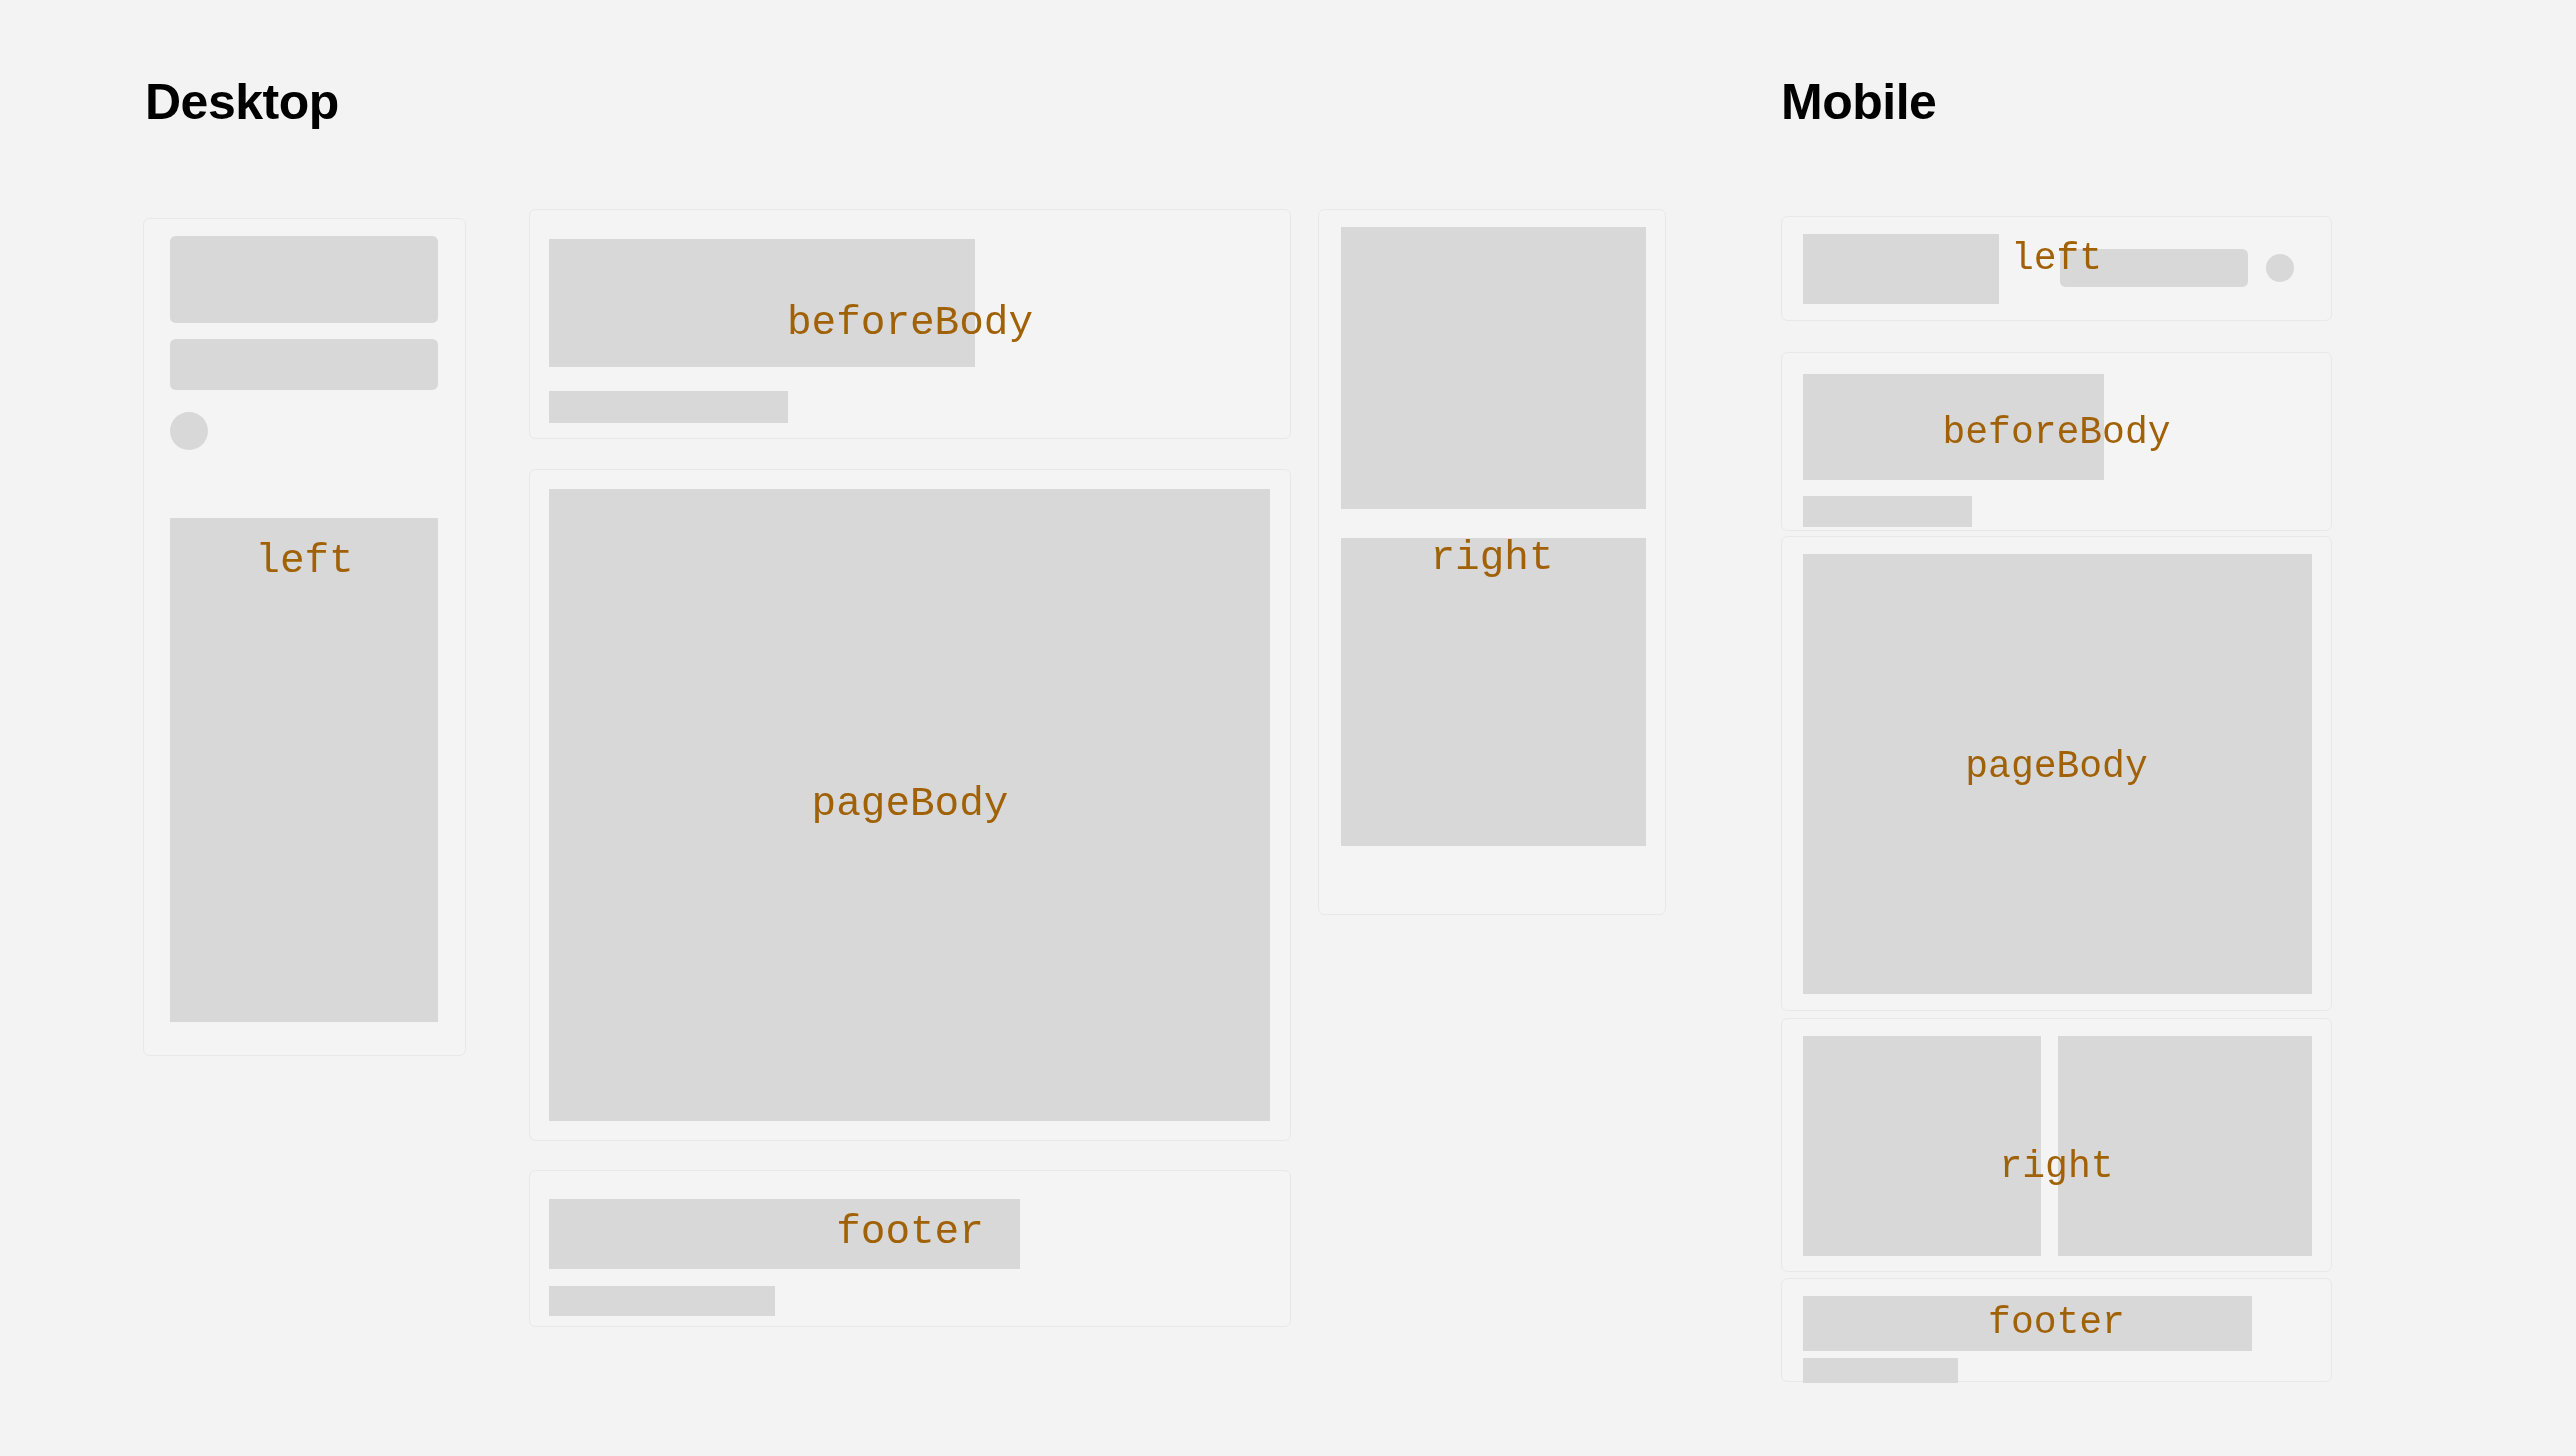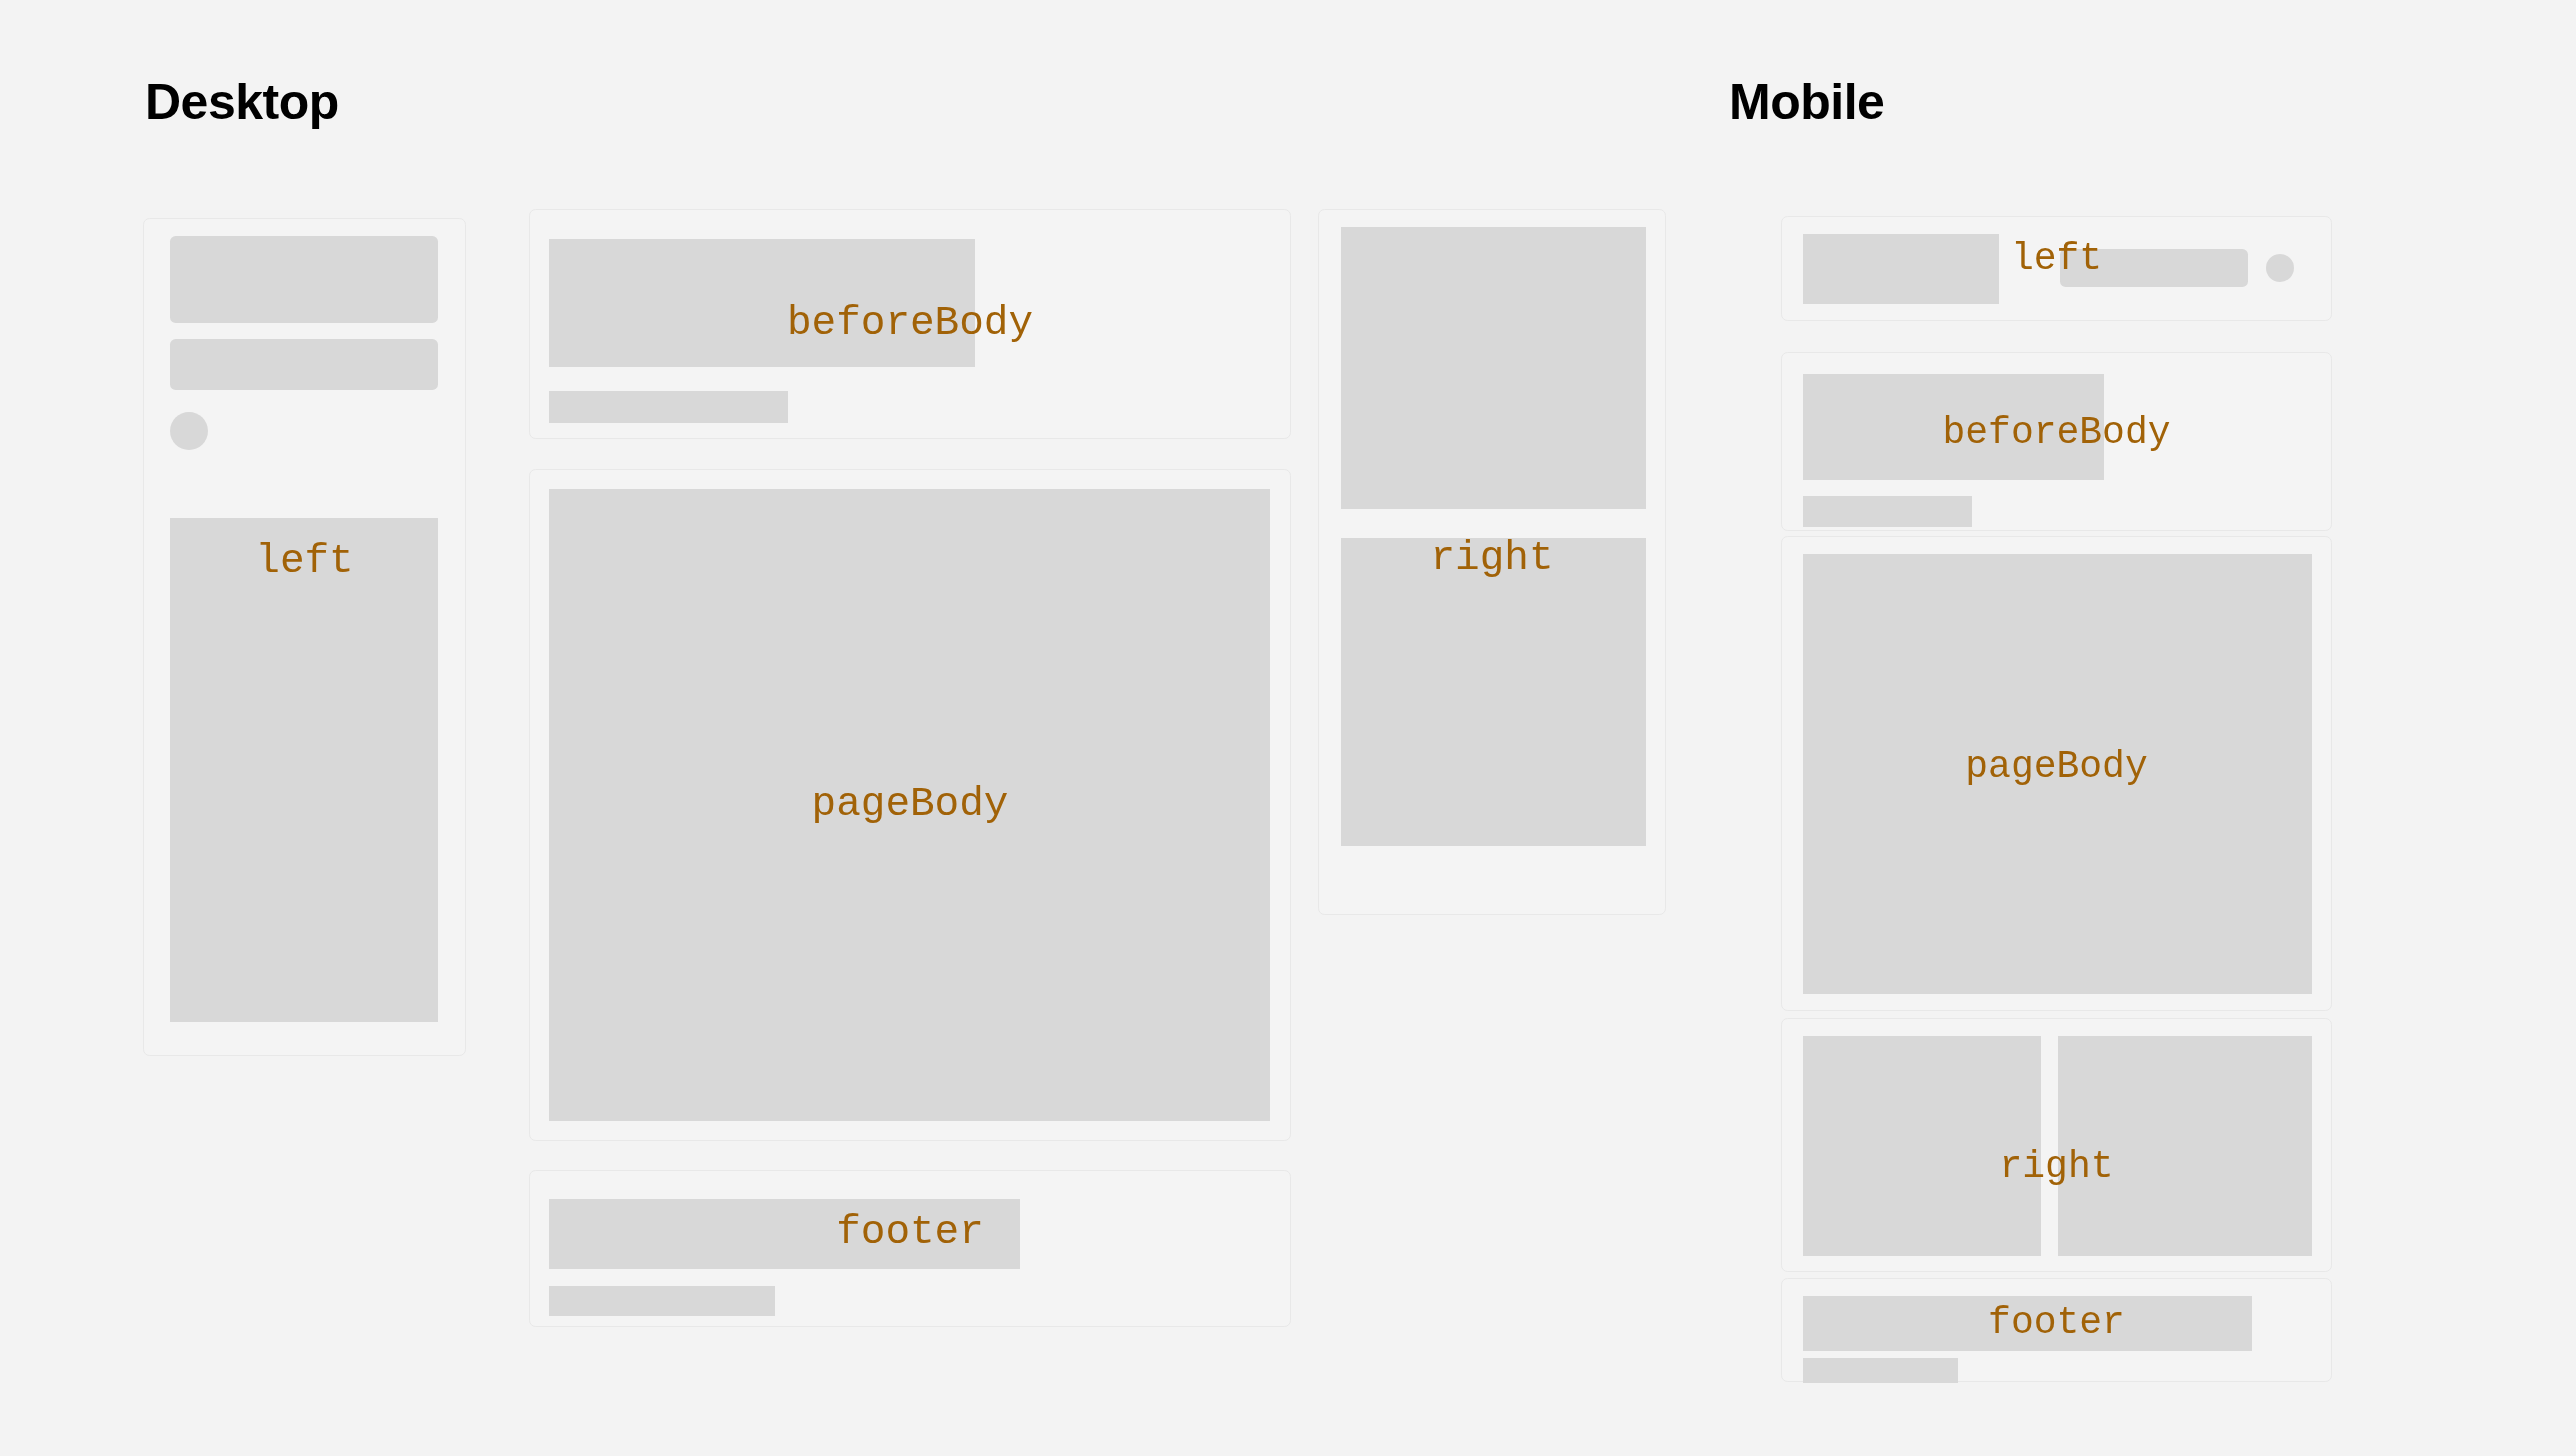--- a/index.html
+++ b/index.html
@@ -25,21 +25,21 @@
     position: absolute;
     font-family: "Liberation Sans", sans-serif;
     font-weight: bold;
     font-size: 50px;
     letter-spacing: -0.5px;
     color: #000000;
     line-height: 1;
     white-space: nowrap;
   }
   #desktop-title { left: 145px; top: 77px; }
-  #mobile-title  { left: 1729px; top: 77px; }
+  #mobile-title  { left: 1781px; top: 77px; }
 
   
   .panel {
     position: absolute;
     background: #f4f4f4;
     border: 1.9px solid #e8e8e8;
     border-radius: 6.6px;
   }
 
   

